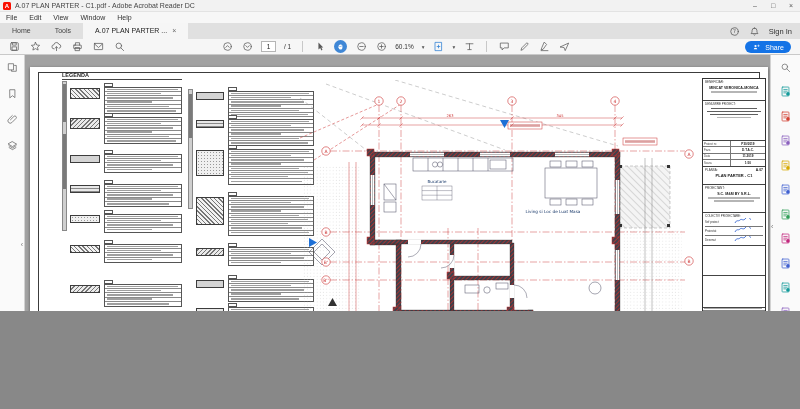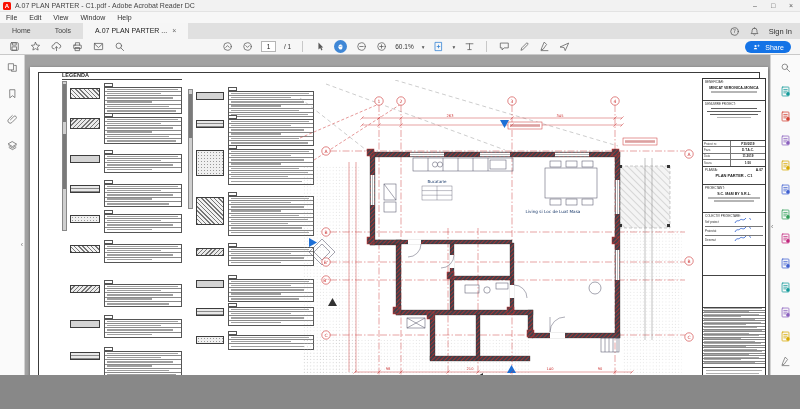--- a/index.html
+++ b/index.html
@@ -1,16 +1,16 @@
 <!DOCTYPE html>
 <html><head>
 <meta charset="utf-8">
 <style>
   html,body{margin:0;padding:0;background:#888;}
-  #app{position:relative;width:800px;height:375px;overflow:hidden;background:#a2a2a2;
+  #app{position:relative;width:800px;height:311px;overflow:hidden;background:#a2a2a2;
        font-family:"Liberation Sans","DejaVu Sans",sans-serif;-webkit-font-smoothing:antialiased;}
   
   .titlebar{position:absolute;left:0;top:0;width:800px;height:12px;background:#f2f2f2;
             display:flex;align-items:center;font-size:7px;color:#444;border-bottom:1px solid #e3e3e3;box-sizing:border-box;}
   .appicon{width:8px;height:8px;background:#fa0f00;border-radius:1.5px;margin:0 4px 0 3px;
            color:#fff;font-size:6px;line-height:8px;text-align:center;font-weight:bold;}
   .winctl{margin-left:auto;display:flex;}
   .winctl span{width:18px;text-align:center;font-size:7px;color:#555;cursor:default;}
   .menubar{position:absolute;left:0;top:12px;width:800px;height:11px;background:#f7f7f7;display:flex;align-items:center;}
   .menu-item{font-size:7px;color:#333;padding:0 6px;}

